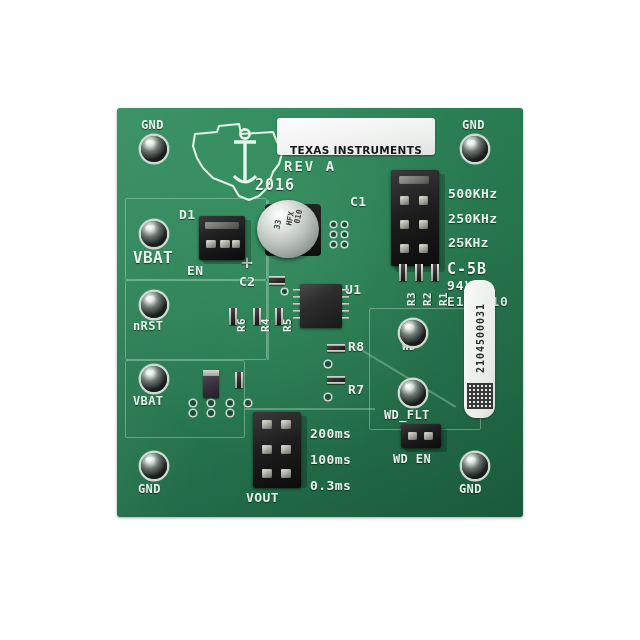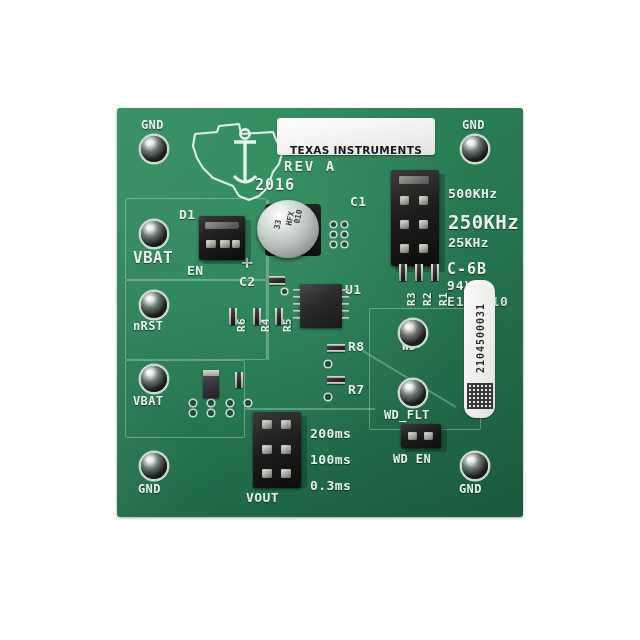--- a/index.html
+++ b/index.html
@@ -278,31 +278,31 @@
     <div class="hdr" style="left:274px; top:62px; width:48px; height:96px;">
       <div class="pin" style="left:8px;  top:6px;  width:30px; height:8px; opacity:0.6;"></div>
       <div class="pin" style="left:9px;  top:26px; width:9px; height:9px;"></div>
       <div class="pin" style="left:28px; top:26px; width:9px; height:9px;"></div>
       <div class="pin" style="left:9px;  top:50px; width:9px; height:9px;"></div>
       <div class="pin" style="left:28px; top:50px; width:9px; height:9px;"></div>
       <div class="pin" style="left:9px;  top:74px; width:9px; height:9px;"></div>
       <div class="pin" style="left:28px; top:74px; width:9px; height:9px;"></div>
     </div>
     <div class="silk" style="left:331px; top:78px; font-size:13px;">500KHz</div>
-    <div class="silk" style="left:331px; top:103px; font-size:19px;">250KHz</div>
+    <div class="silk" style="left:331px; top:103px; font-size:13px;">250KHz</div>
     <div class="silk" style="left:331px; top:128px; font-size:13px;font-family:Liberation Mono, monospace;">25KHz</div>
 
     <div class="smd" style="left:282px; top:156px; width:8px; height:17px;"></div>
     <div class="smd" style="left:298px; top:156px; width:8px; height:17px;"></div>
     <div class="smd" style="left:314px; top:156px; width:8px; height:17px;"></div>
     <div class="silk rot" style="left:288px; top:198px; font-size:11px;">R3</div>
     <div class="silk rot" style="left:304px; top:198px; font-size:11px;">R2</div>
     <div class="silk rot" style="left:320px; top:198px; font-size:11px;">R1</div>
 
-    <div class="silk" style="left:330px; top:152px; font-size:15px; letter-spacing:1px;">C-6B</div>
+    <div class="silk" style="left:330px; top:152px; font-size:15px; letter-spacing:1px;">C-5B</div>
     <div class="silk" style="left:330px; top:170px; font-size:13px; letter-spacing:1px;">94V-0</div>
     <div class="silk dim" style="left:330px; top:186px; font-size:13px; letter-spacing:1px;">E189010</div>
 
     <div class="barlabel" style="left:347px; top:172px; width:31px; height:138px;">
       <div class="bnum">2104500031</div>
       <div class="dmx"></div>
     </div>
 
     <div class="ic" style="left:183px; top:176px; width:42px; height:44px;">
       <div class="lead" style="left:-7px; top:5px;"></div>

